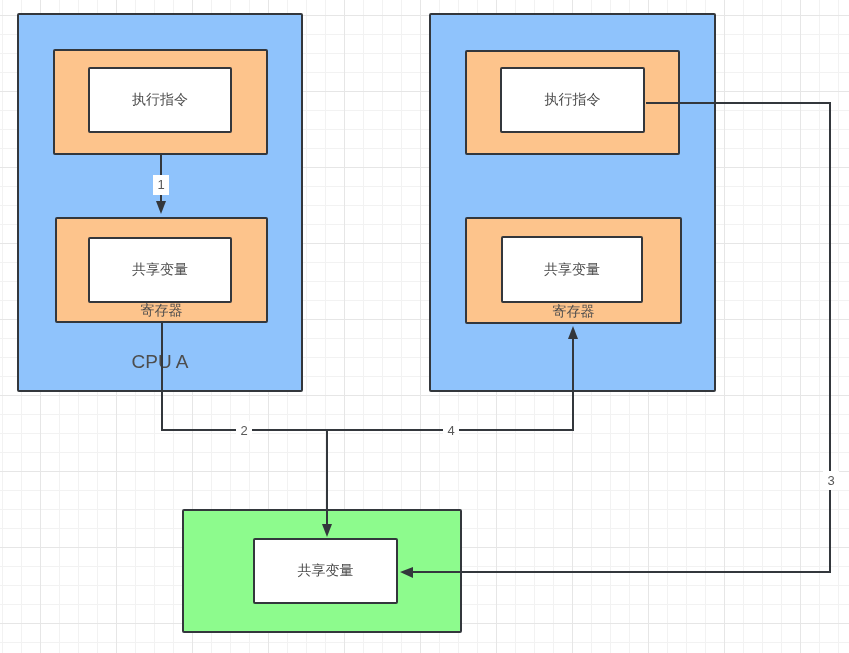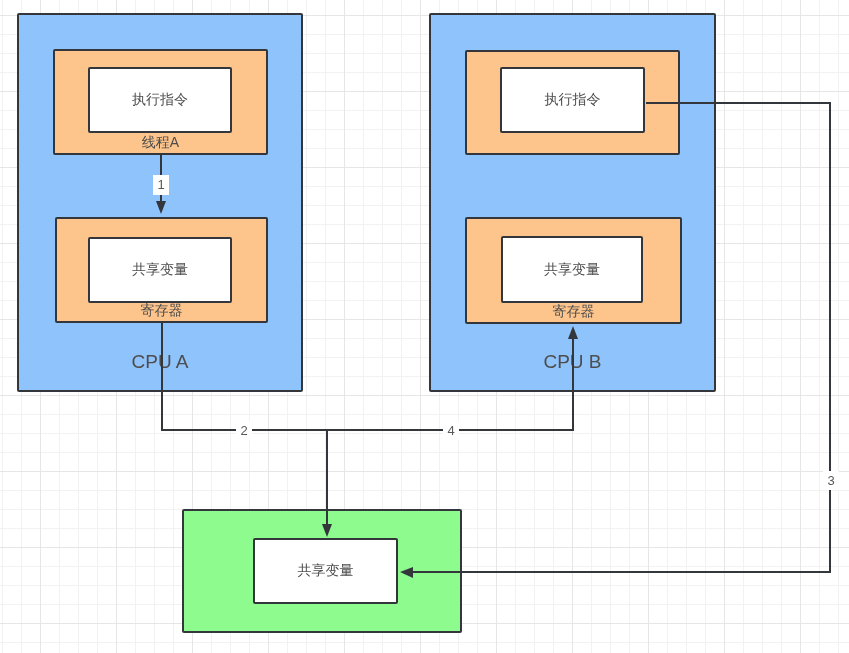--- a/index.html
+++ b/index.html
@@ -80,21 +80,20 @@
 </head>
 <body>
 
 <div class="canvas">
 
   <div class="node cpu" id="cpu-a">
     <div class="node node-inner comp" id="thread-a" style="position:absolute;">
       <div class="node white" id="exec-a" style="position:absolute;">
         <span class="inner-text">执行指令</span>
       </div>
-      <div class="node-label">线程A</div>
     </div>
     <div class="node comp" id="reg-a" style="position:absolute;">
       <div class="node white" id="regvar-a" style="position:absolute;">
         <span class="inner-text">共享变量</span>
       </div>
       <div class="node-label">寄存器</div>
     </div>
     <div class="node-label">CPU A</div>
   </div>
 
@@ -103,21 +102,20 @@
       <div class="node white" id="exec-b" style="position:absolute;">
         <span class="inner-text">执行指令</span>
       </div>
     </div>
     <div class="node comp" id="reg-b" style="position:absolute;">
       <div class="node white" id="regvar-b" style="position:absolute;">
         <span class="inner-text">共享变量</span>
       </div>
       <div class="node-label">寄存器</div>
     </div>
-    <div class="node-label">CPU B</div>
   </div>
 
   <div class="node mem" id="memory">
     <div class="node white" id="memvar" style="position:absolute;">
       <span class="inner-text">共享变量</span>
     </div>
   </div>
 
   <svg class="edges" width="849" height="653" viewBox="0 0 849 653">
 

